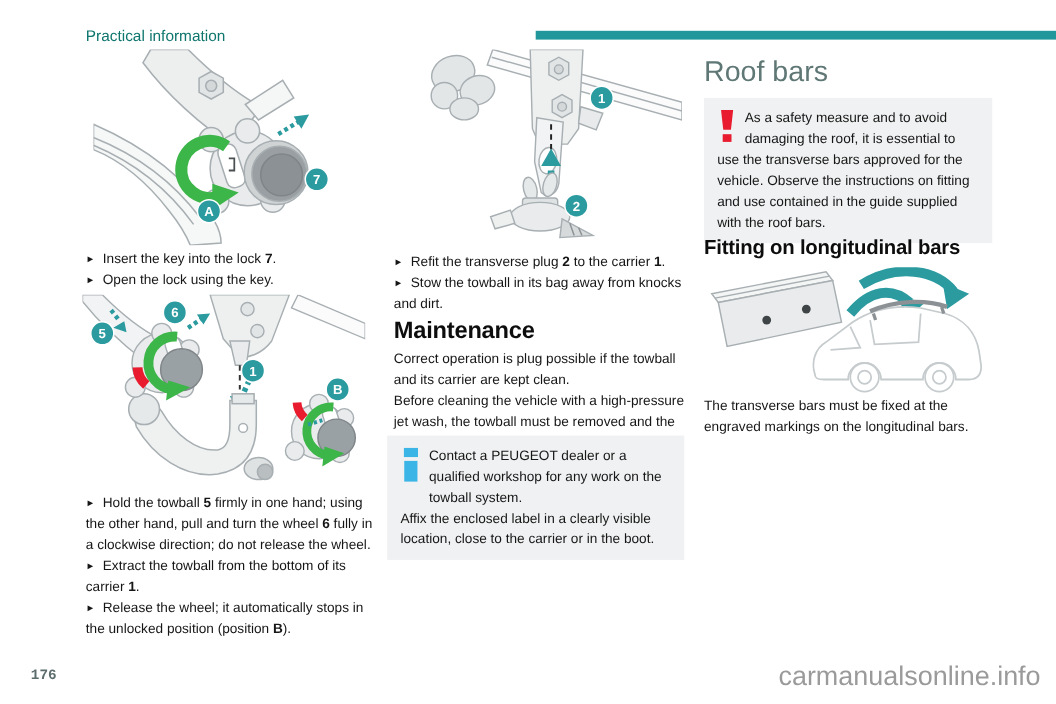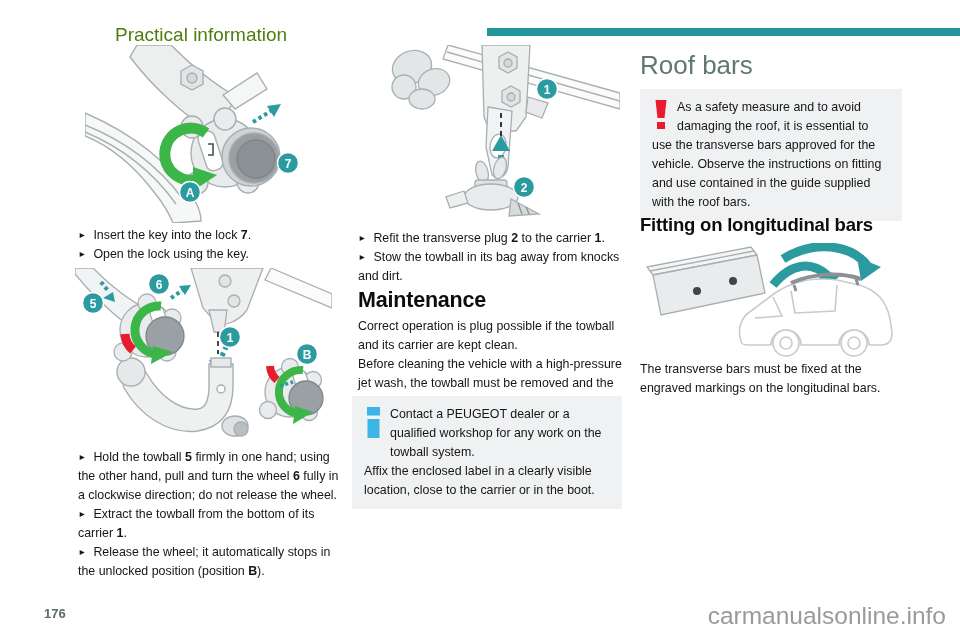--- a/index.html
+++ b/index.html
@@ -1,21 +1,21 @@
 <!DOCTYPE html>
 <html><head>
 <meta charset="utf-8">
 <style>
   html,body{margin:0;padding:0;}
   body{
     width:960px;height:640px;position:relative;background:#ffffff;
     font-family:"Liberation Sans", sans-serif;color:#161616;overflow:hidden;
   }
   .abs{position:absolute;}
-  .running-head{font-size:19px;color:#4d7c0f;margin-left:37px;}
+  .running-head{font-size:14px;color:#0f766e;}
   .accent-bar{background:#21969b;height:8px;}
   .step{font-size:12.4px;line-height:19px;margin:0;color:#161616;}
   .step .marker{display:inline-block;font-size:8.5px;vertical-align:1px;margin-right:7px;color:#161616;}
   .step b{font-weight:bold;}
   .para{font-size:12.4px;line-height:19px;margin:0;color:#161616;}
   .h-teal{font-size:26px;font-weight:400;color:#5f7775;margin:0;}
   .h-bold-lg{font-size:21.5px;font-weight:bold;color:#0d0d0d;margin:0;letter-spacing:-0.2px;}
   .h-bold-md{font-size:18.5px;font-weight:bold;color:#0d0d0d;margin:0;letter-spacing:-0.2px;}
   .note{background:#f0f1f2;padding:9px 12px;font-size:12.4px;line-height:19px;}
   .note p{margin:0;}
@@ -273,14 +273,14 @@
       <line x1="149" y1="42" x2="151" y2="48" stroke-width="3"></line>
       <line x1="211" y1="36" x2="213" y2="42" stroke-width="3"></line>
     </g>
   </svg>
 </div>
 
 <div class="abs" style="left:640px;top:360px;width:262px;">
   <p class="para">The transverse bars must be fixed at the engraved markings on the longitudinal bars.</p>
 </div>
 
-<div class="abs pagenum" style="left:44px;top:606px;">176</div>
+<div class="abs pagenum" style="left:28px;top:606px;font-family:Liberation Mono, monospace;">176</div>
 <div class="abs watermark" style="right:14px;top:602px;">carmanualsonline.info</div>
 
 </body></html>

